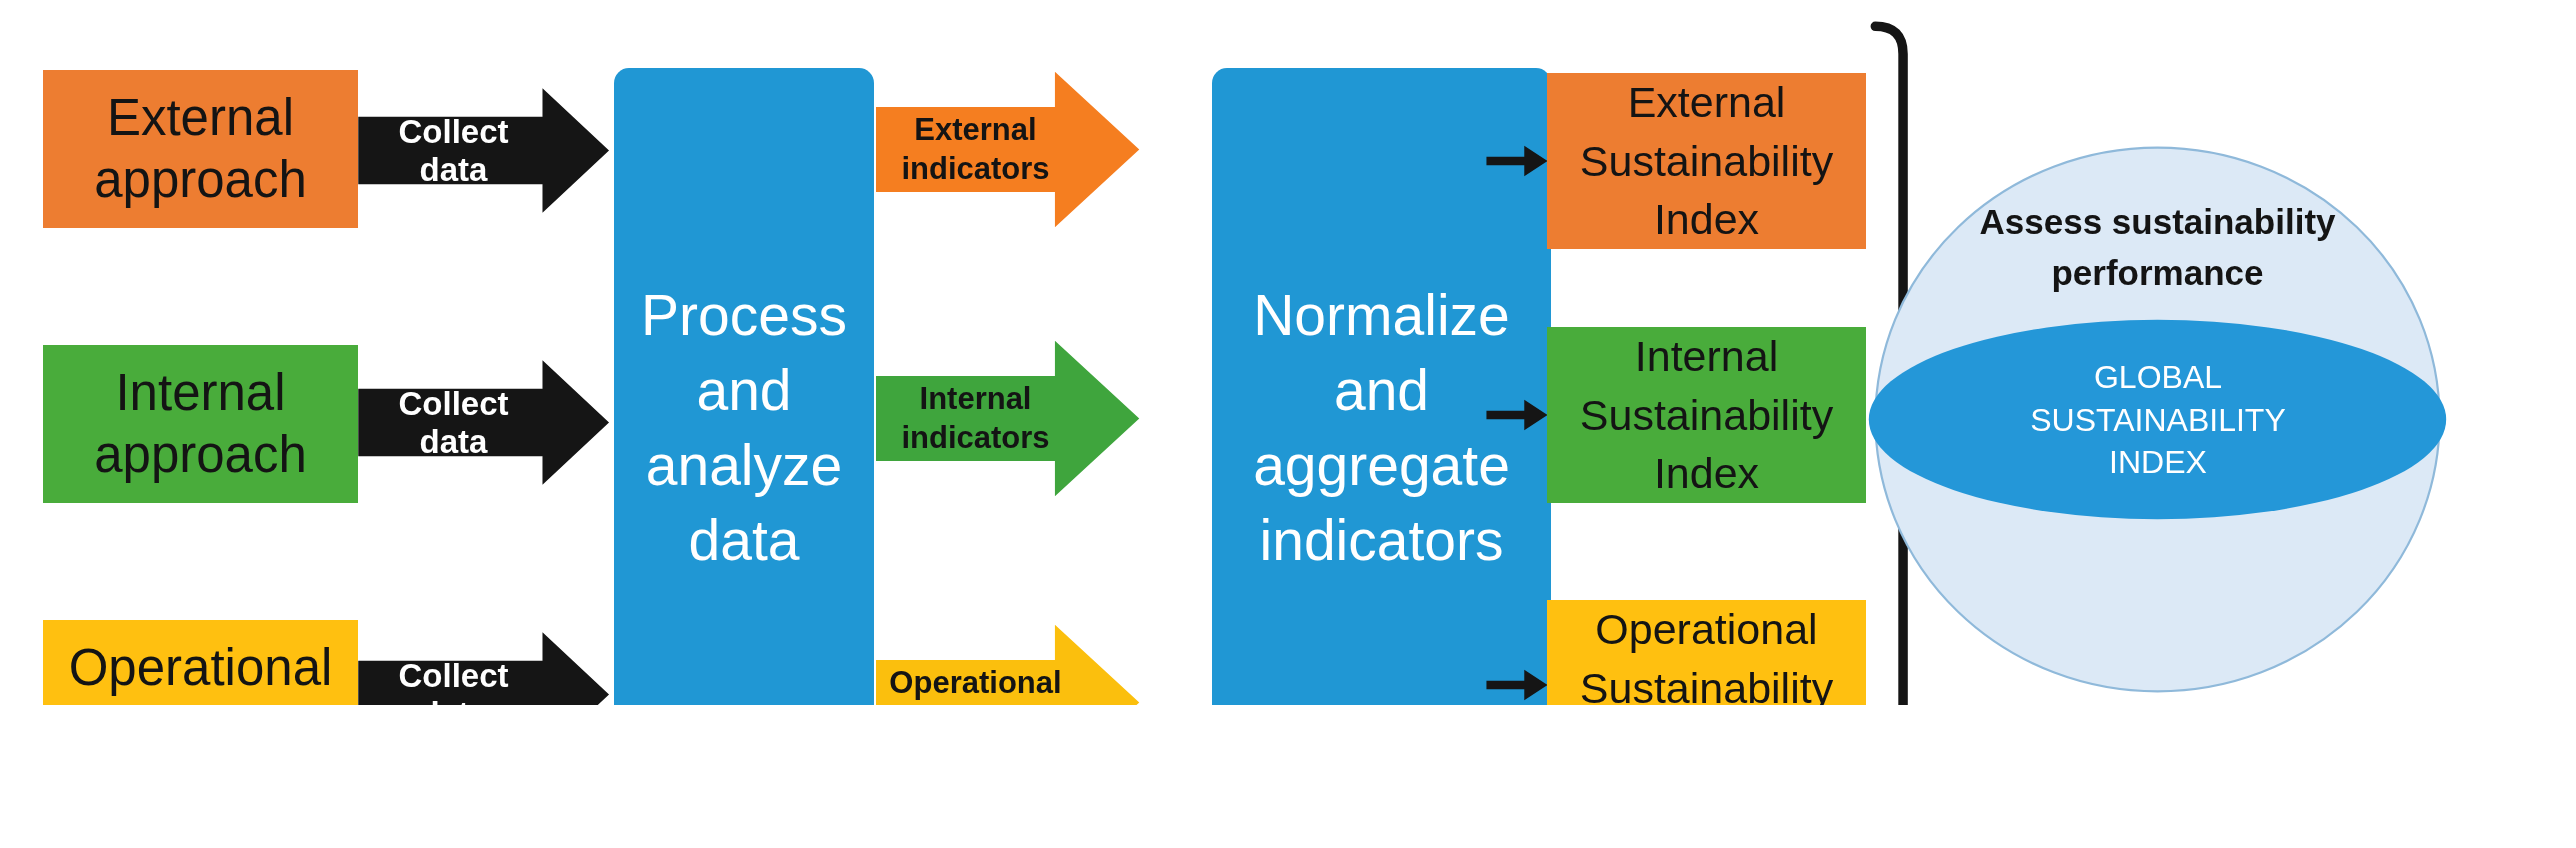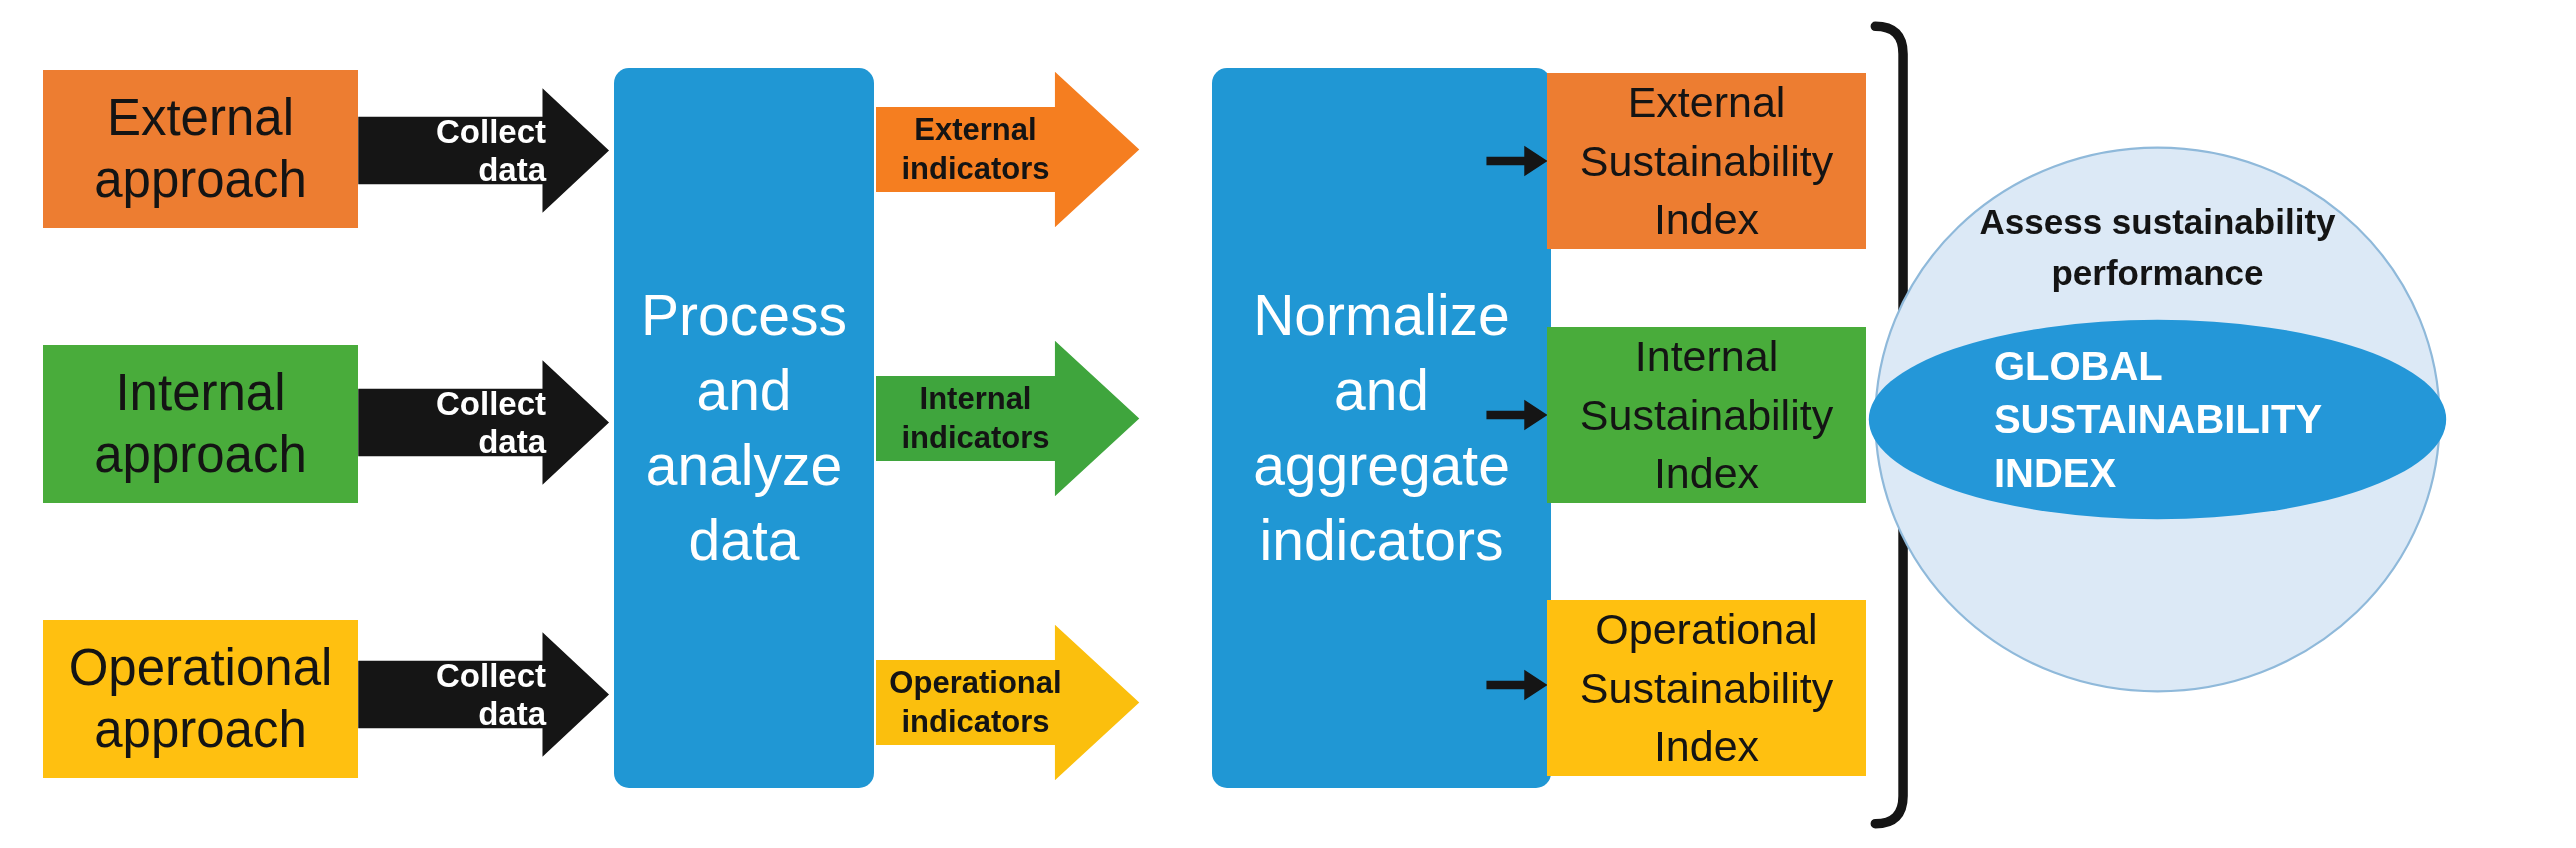--- a/index.html
+++ b/index.html
@@ -1,18 +1,18 @@
 <!DOCTYPE html>
 <html style="--orange: #ED7D31; --green: #49AC3B; --yellow: #FFC010; --arrowOrange: #F57E20; --arrowGreen: #3FA53D; --arrowYellow: #FBBF0D; --blue: #2097D4; --black: #151515; --circleFill: #DCE9F6; --circleStroke: #8FB9DA; --ellipseFill: #2497D8;font-size:11.7px"><head>
 <meta charset="utf-8">
 <style>
   html,body{margin:0;padding:0;background:#ffffff;}
   .stage{
     position:relative;
-    width:2576px;height:848px;
+    width:2576px;height:705px;
     background:#ffffff;
     font-family:"Liberation Sans", sans-serif;
     overflow:hidden;
   }
   .abs{position:absolute;}
   .box{
     position:absolute;
     display:flex;align-items:center;justify-content:center;
     text-align:center;white-space:pre-line;color:#141414;
   }
@@ -22,21 +22,21 @@
   .fill-green{background:var(--green);}
   .fill-yellow{background:var(--yellow);}
   .bluebox{
     position:absolute;background:var(--blue);color:#ffffff;
     border-radius:15px;display:flex;align-items:center;justify-content:center;
     text-align:center;white-space:pre-line;
     font-size:57px;line-height:1.32;font-weight:400;
   }
   .collect-label{
     position:absolute;display:flex;align-items:center;justify-content:center;
-    color:#ffffff;font-size:33px;font-weight:600;text-align:right;
+    color:#ffffff;font-size:33px;font-weight:600;text-align:center;
   }
   .ind-label{
     position:absolute;display:flex;align-items:center;justify-content:center;
     color:#141414;font-size:31px;line-height:1.24;font-weight:600;
     text-align:center;white-space:pre-line;
   }
   .fat-arrow .black-poly{fill:var(--black);}
   .fat-arrow .orange-poly{fill:var(--arrowOrange);}
   .fat-arrow .green-poly{fill:var(--arrowGreen);}
   .fat-arrow .yellow-poly{fill:var(--arrowYellow);}
@@ -44,22 +44,22 @@
   .bracket path{stroke:var(--black);stroke-width:13;fill:none;stroke-linecap:round;}
   .circle-ellipse-outer{fill:var(--circleFill);stroke:var(--circleStroke);stroke-width:3;}
   .circle-ellipse-inner{fill:var(--ellipseFill);}
   .circle-text{
     position:absolute;display:flex;align-items:center;justify-content:center;
     text-align:center;white-space:pre-line;
     color:#141414;font-weight:700;font-size:35px;line-height:1.46;
   }
   .gsi-text{
     position:absolute;display:flex;align-items:center;justify-content:center;
-    text-align:left;white-space:pre-line;
-    color:#ffffff;font-weight:700;font-size:40px;line-height:1.34;
+    text-align:center;white-space:pre-line;
+    color:#ffffff;font-weight:400;font-size:32px;line-height:1.34;
   }
 </style>
 </head>
 <body>
 
 <div class="stage">
 
   <div class="box approach fill-orange" style="left:43px;top:70px;width:315px;height:158px;">External
 approach</div>
   <div class="box approach fill-green" style="left:43px;top:345px;width:315px;height:158px;">Internal

